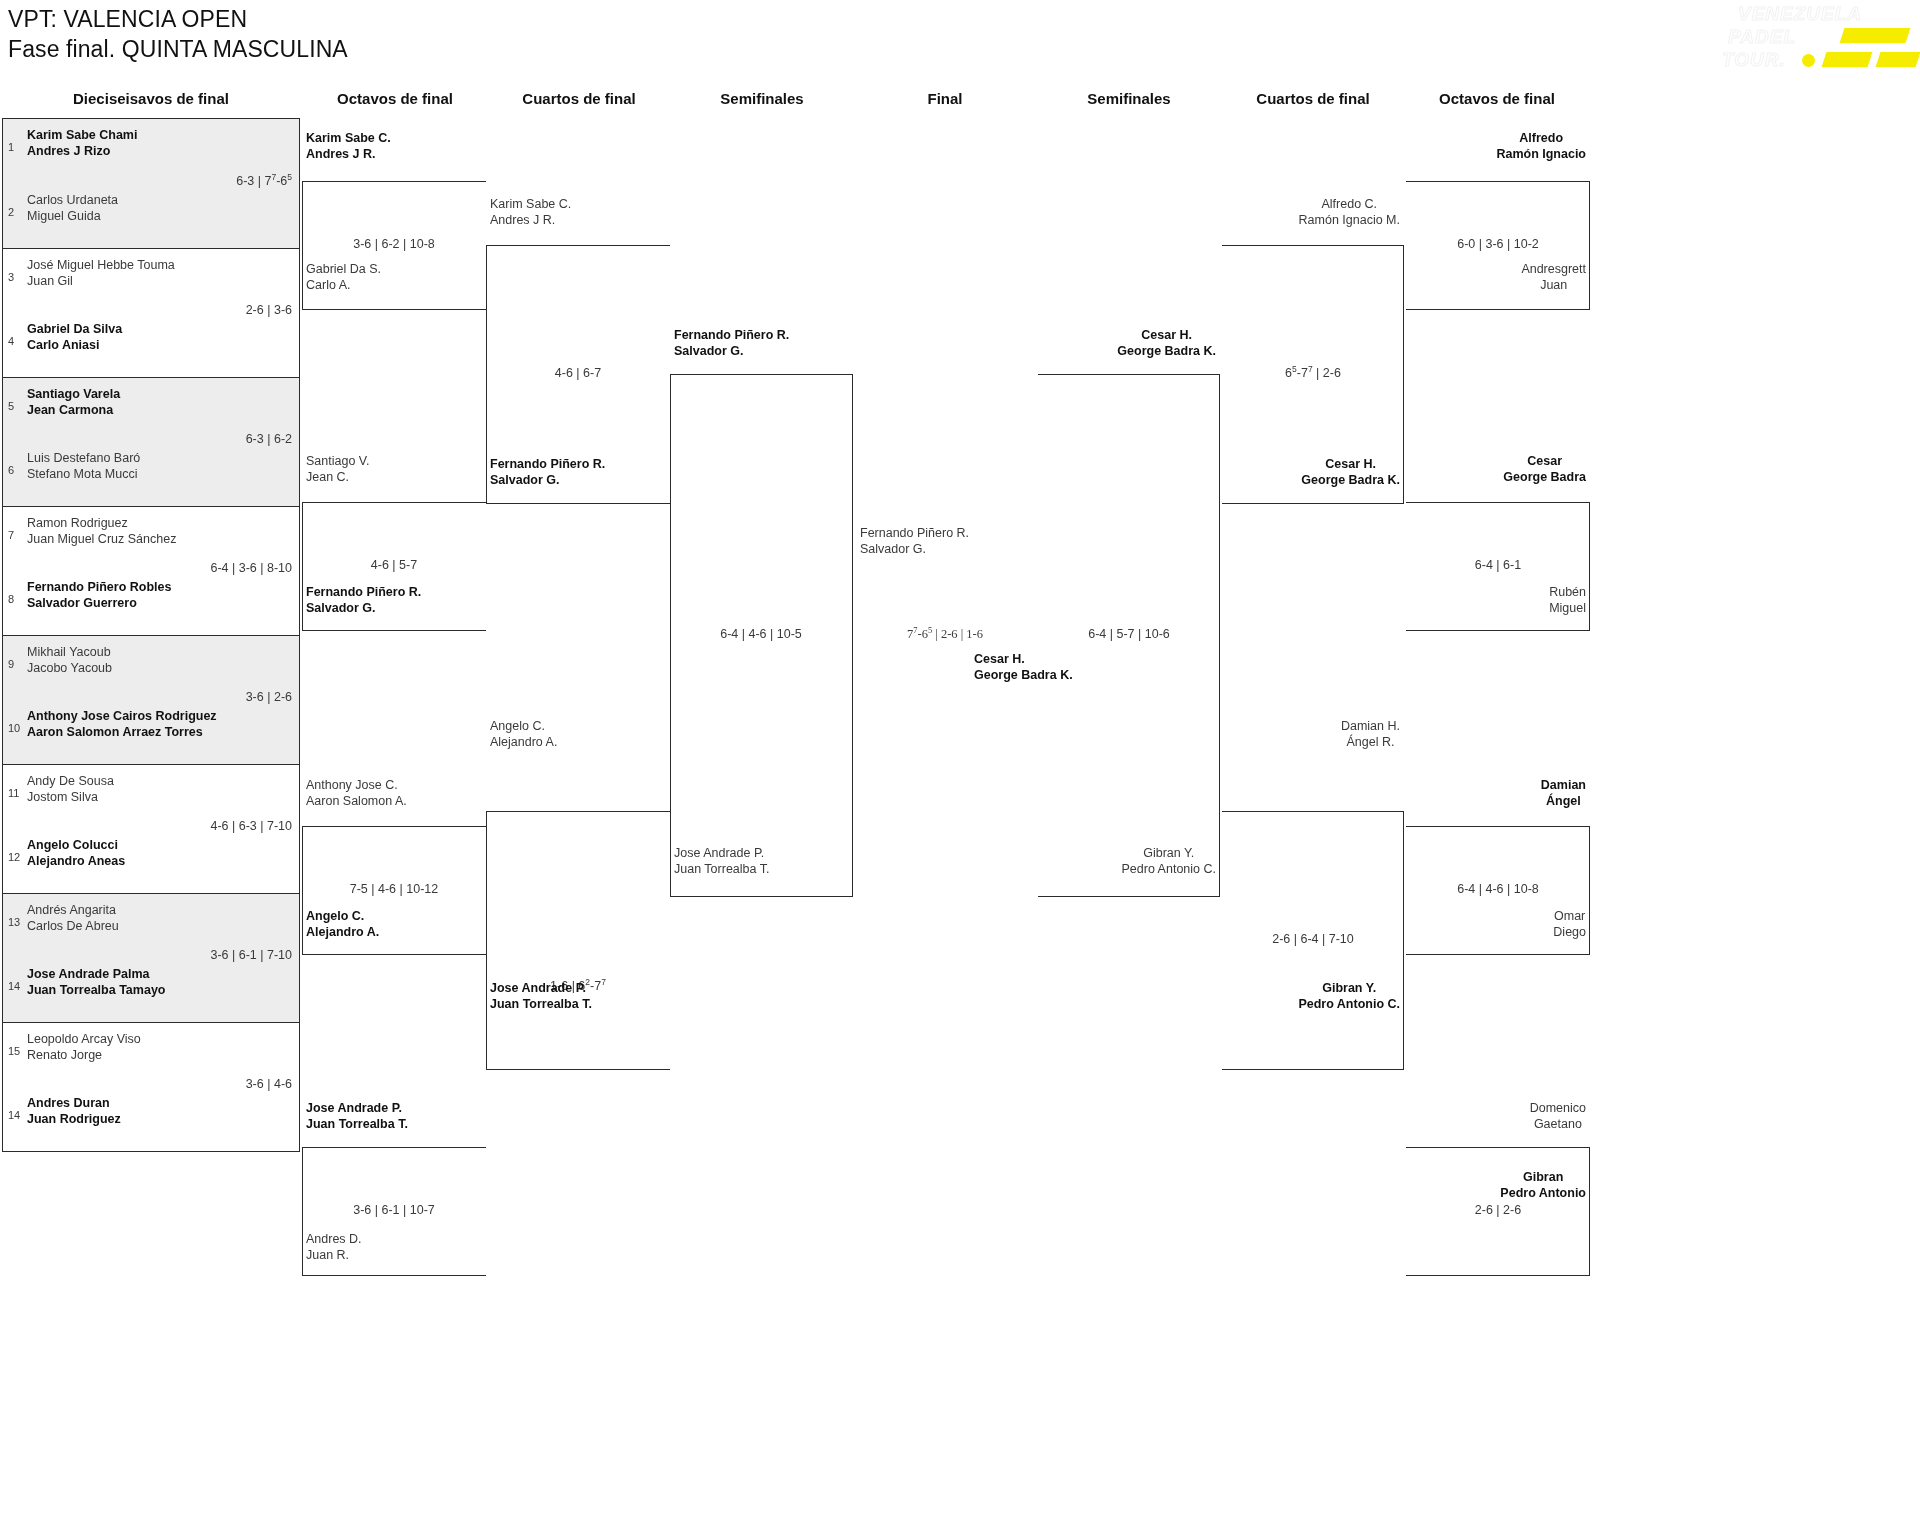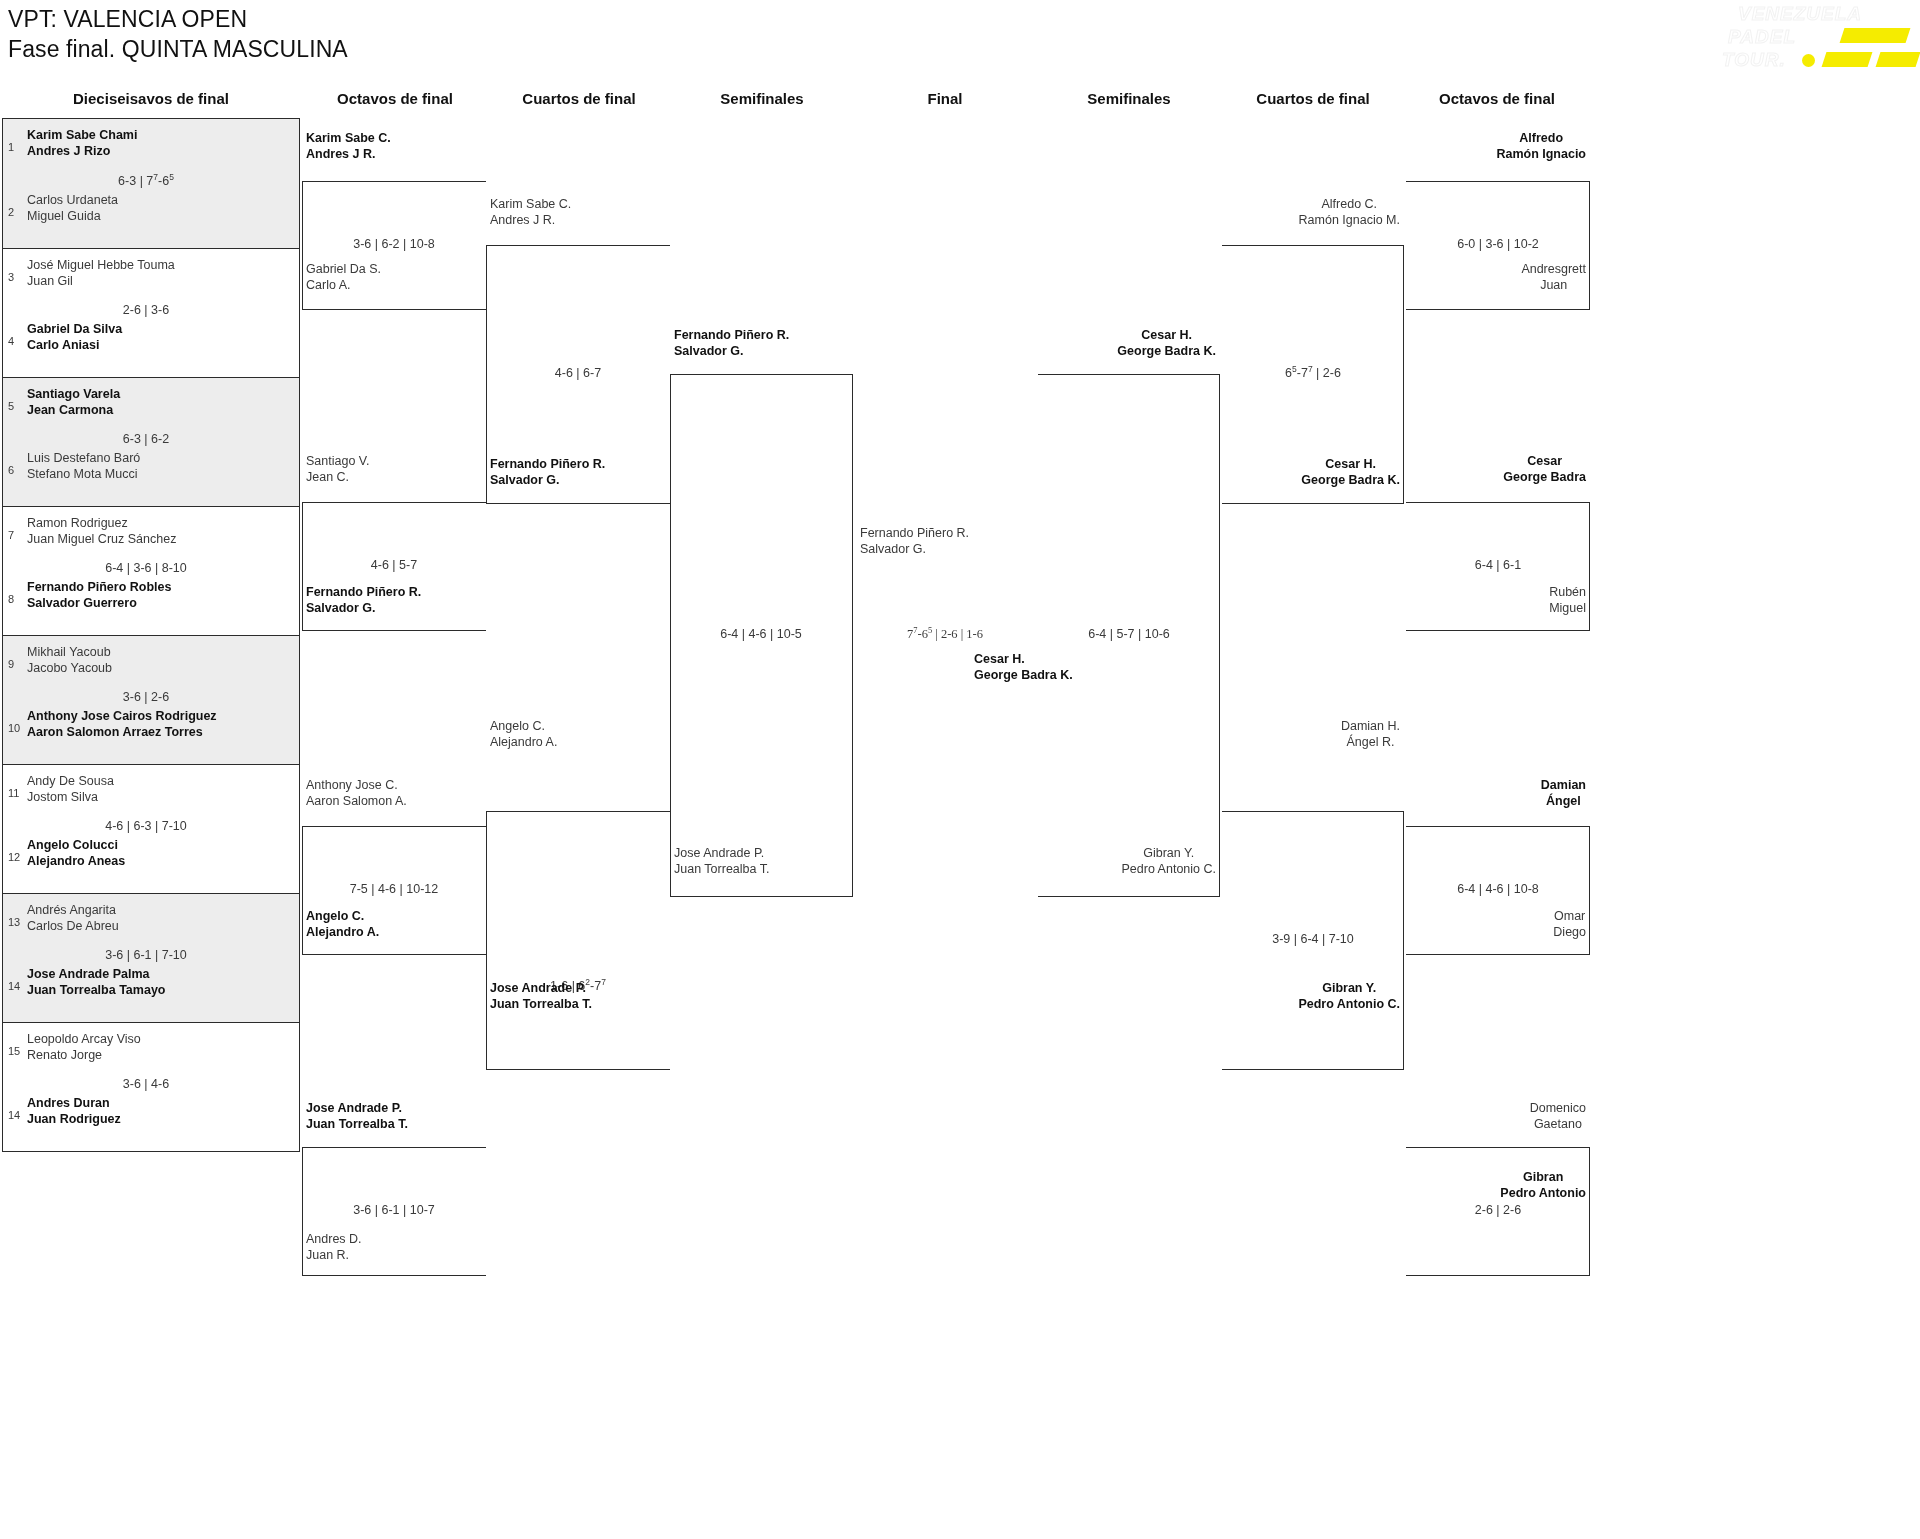--- a/index.html
+++ b/index.html
@@ -39,21 +39,21 @@
   }
 
   
   #r1{left:2px;top:118px;width:298px;border:1px solid #2b2b2b;box-sizing:border-box;}
   .r1cell{position:relative;box-sizing:border-box;height:64px;}
   .r1cell.shade{background:#ededed;}
   .r1cell .seed{position:absolute;left:5px;top:22px;font-size:11px;color:#3a3a3a;}
   .r1cell .nm{position:absolute;left:24px;top:8px;font-size:12.5px;line-height:16px;color:#3a3a3a;}
   .r1cell .nm.win{color:#111;font-weight:700;}
   .r1sep{border-top:1px solid #2b2b2b;}
-  .r1score{position:absolute;right:8px;font-size:12.5px;color:#3a3a3a;text-align:center;}
+  .r1score{position:absolute;right:8px;font-size:12.5px;color:#3a3a3a;text-align:right;}
 
   
   .mbox{position:absolute;box-sizing:border-box;border:1px solid #2b2b2b;}
   .mbox.noright{border-right:none;}
   .mbox.noleft{border-left:none;}
 
   .plab{position:absolute;font-size:12.5px;line-height:16px;color:#3a3a3a;white-space:nowrap;}
   .plab.win{color:#111;font-weight:700;}
   .plab.r{text-align:center;}
   .sc{position:absolute;font-size:12.5px;color:#3a3a3a;white-space:nowrap;}
@@ -186,21 +186,21 @@
     <div class="sc" style="left: 858px; top: 626.5px; width: 174px; text-align: center; font-family: Liberation Serif, serif;">7<sup>7</sup>-6<sup>5</sup> | 2-6 | 1-6</div>
     <div class="plab" style="left: 860px; top: 525px;">Fernando Piñero R.<br>Salvador G.</div>
     <div class="plab win" style="left: 974px; top: 651px;">Cesar H.<br>George Badra K.</div>
     <div class="mbox noleft" style="left: 1038px; top: 374px; width: 182px; height: 523px;"></div>
     <div class="sc" style="left: 1044px; top: 626.5px; width: 170px; text-align: center;">6-4 | 5-7 | 10-6</div>
     <div class="plab win r" style="right: 704px; top: 327px;">Cesar H.<br>George Badra K.</div>
     <div class="plab r" style="right: 704px; top: 845px;">Gibran Y.<br>Pedro Antonio C.</div>
     <div class="mbox noleft" style="left: 1222px; top: 245px; width: 182px; height: 259px;"></div>
     <div class="sc" style="left: 1228px; top: 365.5px; width: 170px; text-align: center;">6<sup>5</sup>-7<sup>7</sup> | 2-6</div>
     <div class="mbox noleft" style="left: 1222px; top: 811px; width: 182px; height: 259px;"></div>
-    <div class="sc" style="left: 1228px; top: 931.5px; width: 170px; text-align: center;">3-9 | 6-4 | 7-10</div>
+    <div class="sc" style="left: 1228px; top: 931.5px; width: 170px; text-align: center;">2-6 | 6-4 | 7-10</div>
     <div class="plab r" style="right: 520px; top: 196px;">Alfredo C.<br>Ramón Ignacio M.</div>
     <div class="plab win r" style="right: 520px; top: 456px;">Cesar H.<br>George Badra K.</div>
     <div class="plab r" style="right: 520px; top: 718px;">Damian H.<br>Ángel R.</div>
     <div class="plab win r" style="right: 520px; top: 980px;">Gibran Y.<br>Pedro Antonio C.</div>
     <div class="mbox noleft" style="left: 1406px; top: 181px; width: 184px; height: 129px;"></div>
     <div class="sc" style="left: 1412px; top: 236.5px; width: 172px; text-align: center;">6-0 | 3-6 | 10-2</div>
     <div class="mbox noleft" style="left: 1406px; top: 502px; width: 184px; height: 129px;"></div>
     <div class="sc" style="left: 1412px; top: 557.5px; width: 172px; text-align: center;">6-4 | 6-1</div>
     <div class="mbox noleft" style="left: 1406px; top: 826px; width: 184px; height: 129px;"></div>
     <div class="sc" style="left: 1412px; top: 881.5px; width: 172px; text-align: center;">6-4 | 4-6 | 10-8</div>

